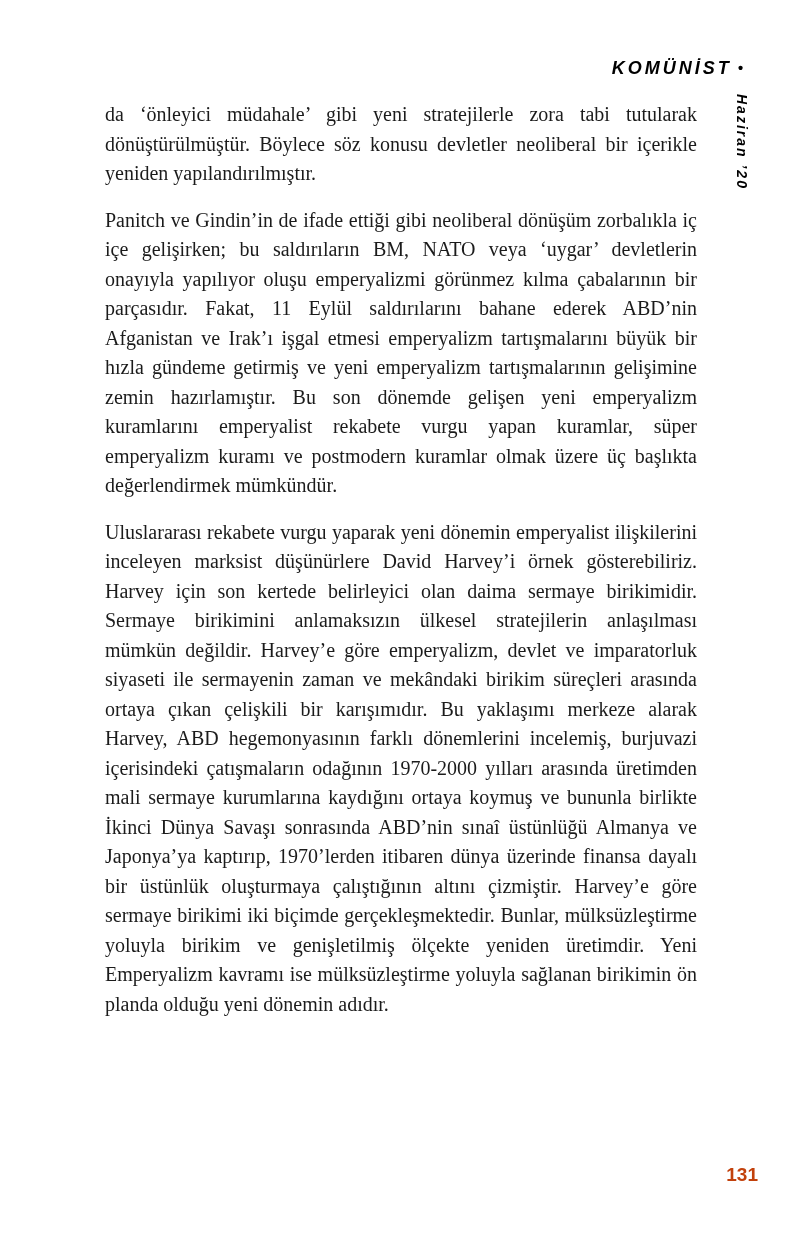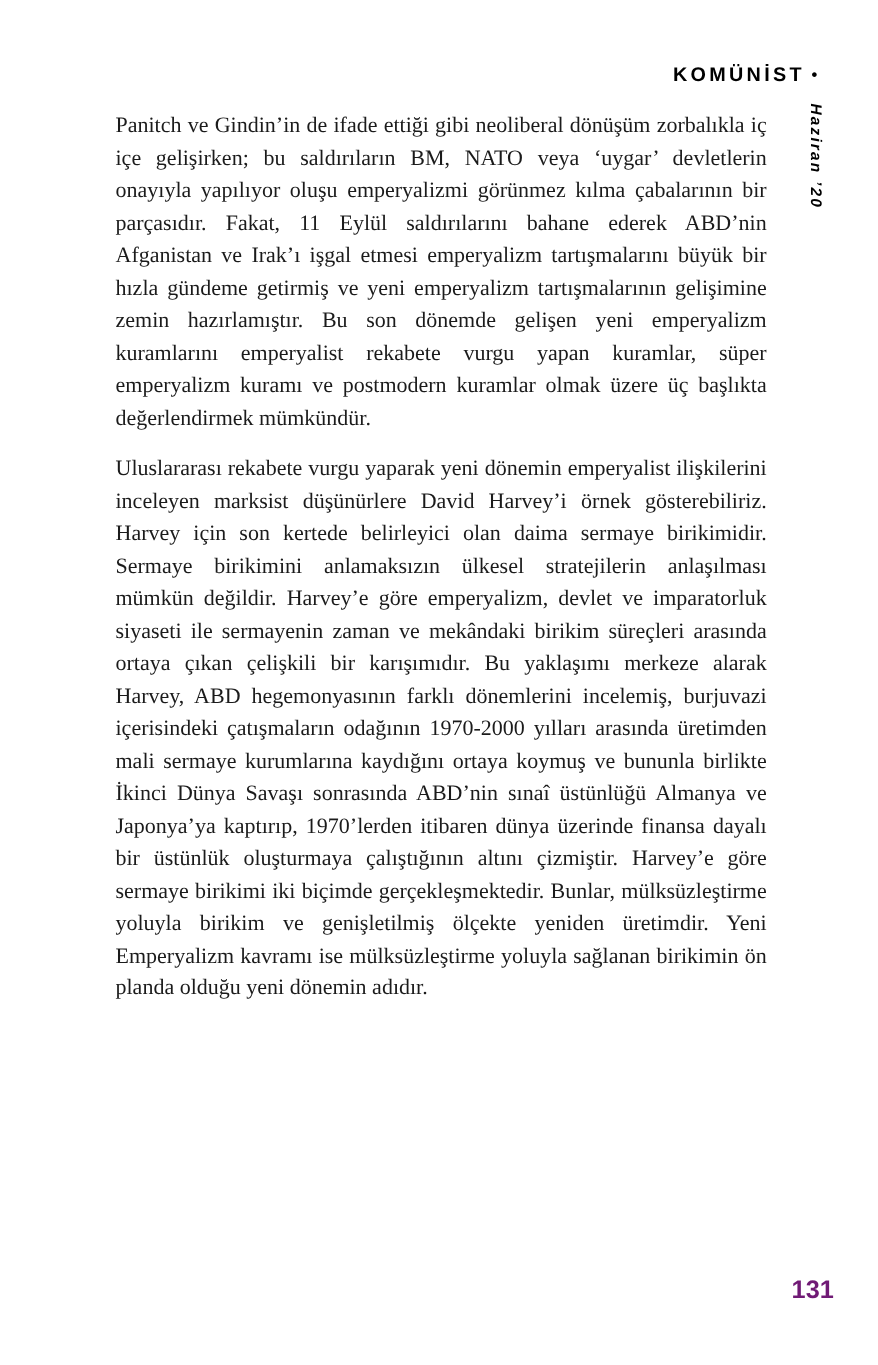--- a/index.html
+++ b/index.html
@@ -18,20 +18,21 @@
   }
 
   
   .page-header {
     position: absolute;
     top: 58px;
     right: 55px;
     text-align: right;
     font-family: "Liberation Sans", sans-serif;
     font-weight: bold;
+    font-style: italic;
     font-size: 18px;
     letter-spacing: 3px;
     color: #000000;
     white-space: nowrap;
   }
   .page-header .bullet {
     letter-spacing: 0;
     margin-left: 6px;
     font-size: 15px;
     vertical-align: 1px;
@@ -72,35 +73,36 @@
     margin-bottom: 12px;
   }
 
   
   .page-number {
     position: absolute;
     right: 40px;
     bottom: 55px;
     font-family: "Liberation Sans", sans-serif;
     font-weight: bold;
-    font-size: 23px;
-    color: #701a75;
+    font-size: 19px;
+    color: #c2410c;
   }
 </style>
 </head>
 <body>
 
 <div class="page">
 
   <header class="page-header">
     <span class="journal-title">KOMÜNİST</span><span class="bullet">•</span>
   </header>
 
   <div class="issue-vertical">Haziran ’20</div>
 
   <main class="body-text">
+    <p>da ‘önleyici müdahale’ gibi yeni stratejilerle zora tabi tutularak dönüştürülmüştür. Böylece söz konusu devletler neoliberal bir içerikle yeniden yapılandırılmıştır.</p>
     <p>Panitch ve Gindin’in de ifade ettiği gibi neoliberal dönüşüm zorbalıkla iç içe gelişirken; bu saldırıların BM, NATO veya ‘uygar’ devletlerin onayıyla yapılıyor oluşu emperyalizmi görünmez kılma çabalarının bir parçasıdır. Fakat, 11 Eylül saldırılarını bahane ederek ABD’nin Afganistan ve Irak’ı işgal etmesi emperyalizm tartışmalarını büyük bir hızla gündeme getirmiş ve yeni emperyalizm tartışmalarının gelişimine zemin hazırlamıştır. Bu son dönemde gelişen yeni emperyalizm kuramlarını emperyalist rekabete vurgu yapan kuramlar, süper emperyalizm kuramı ve postmodern kuramlar olmak üzere üç başlıkta değerlendirmek mümkündür.</p>
     <p>Uluslararası rekabete vurgu yaparak yeni dönemin emperyalist ilişkilerini inceleyen marksist düşünürlere David Harvey’i örnek gösterebiliriz. Harvey için son kertede belirleyici olan daima sermaye birikimidir. Sermaye birikimini anlamaksızın ülkesel stratejilerin anlaşılması mümkün değildir. Harvey’e göre emperyalizm, devlet ve imparatorluk siyaseti ile sermayenin zaman ve mekândaki birikim süreçleri arasında ortaya çıkan çelişkili bir karışımıdır. Bu yaklaşımı merkeze alarak Harvey, ABD hegemonyasının farklı dönemlerini incelemiş, burjuvazi içerisindeki çatışmaların odağının 1970-2000 yılları arasında üretimden mali sermaye kurumlarına kaydığını ortaya koymuş ve bununla birlikte İkinci Dünya Savaşı sonrasında ABD’nin sınaî üstünlüğü Almanya ve Japonya’ya kaptırıp, 1970’lerden itibaren dünya üzerinde finansa dayalı bir üstünlük oluşturmaya çalıştığının altını çizmiştir.  Harvey’e göre sermaye birikimi iki biçimde gerçekleşmektedir. Bunlar, mülksüzleştirme yoluyla birikim ve genişletilmiş ölçekte yeniden üretimdir. Yeni Emperyalizm kavramı ise mülksüzleştirme yoluyla sağlanan birikimin ön planda olduğu yeni dönemin adıdır.</p>
   </main>
 
   <span class="page-number">131</span>
 
 </div>
 
 </body></html>

